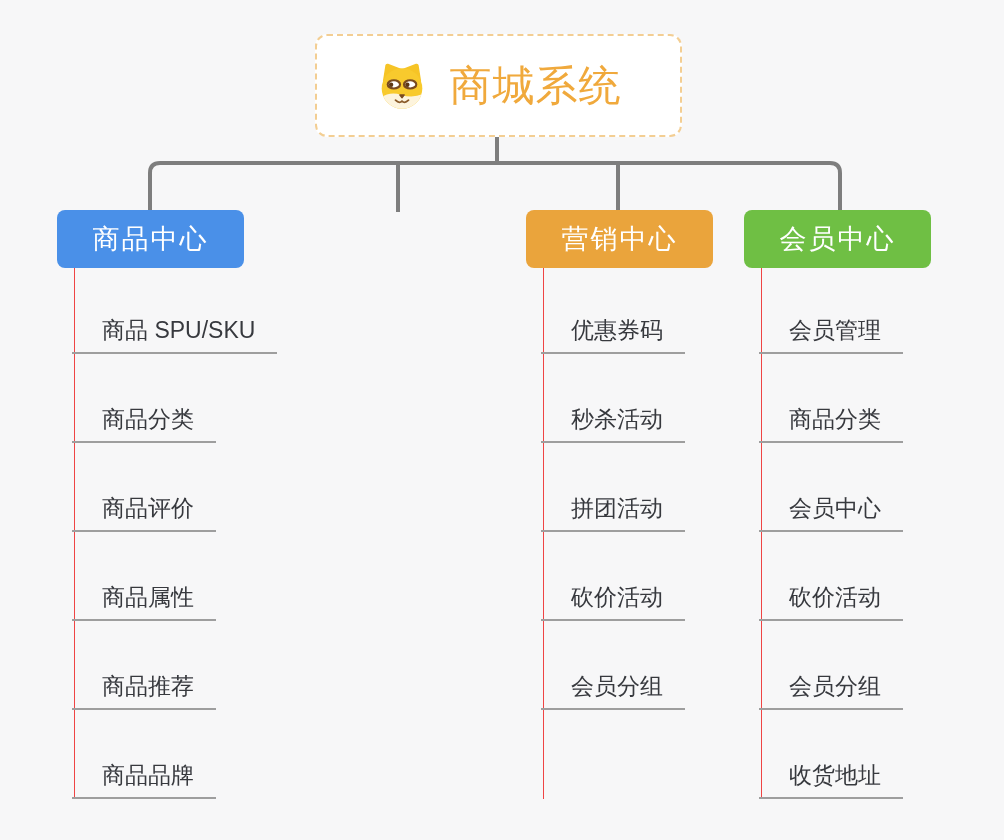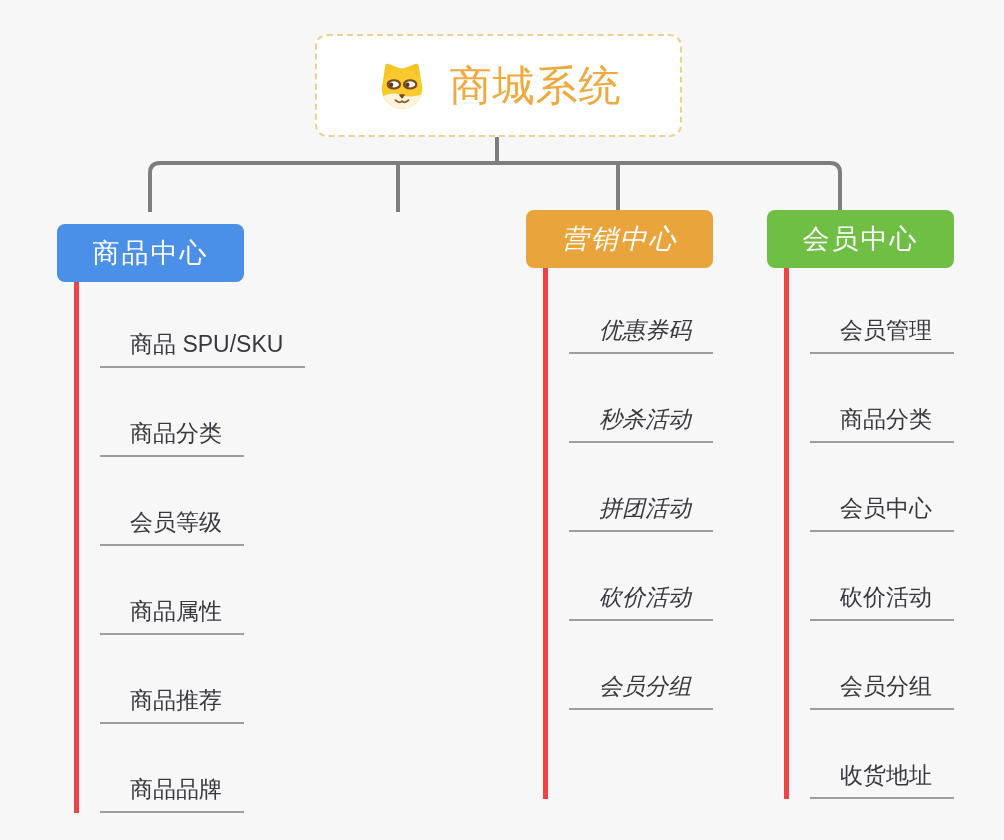--- a/index.html
+++ b/index.html
@@ -34,43 +34,42 @@
 
   
   .connectors {
     position:absolute; left:0; top:0;
     width:1004px; height:260px;
     z-index:1;
   }
 
   
   .column { position:absolute; top:210px; width:187px; }
-  .c0 { left:57px;margin-top:14px; }
+  .c0 { left:57px; }
   .c1 { left:307px; }
-  .c2 { left:526px;font-style:italic; }
-  .c3 { left:767px; }
+  .c2 { left:526px; }
+  .c3 { left:744px; }
 
   .branch-box {
     position:relative;
     height:58px;
     border-radius:8px;
     display:flex; align-items:center; justify-content:center;
     color:#ffffff;
     font-size:27px;
     letter-spacing:2px;
     z-index:2;
   }
 
   .leaves {
     position:absolute;
     left:17px; top:55px;
     height:534px;
-    border-left:5px solid #ef4444;
+    border-left:1px solid #ef4444;
     z-index:1;
-    padding-left:24px;
   }
   .leaf {
     height:89px;
     display:flex; align-items:flex-end;
   }
   .leaf-label {
     margin-left:-3px;
     border-bottom:2px solid #9e9e9e;
     padding:0 22px 9px 30px;
     font-size:23px;
@@ -115,21 +114,21 @@
   <div class="column c0">
     <div class="branch-box" style="background: rgb(74, 144, 232);">商品中心</div>
     <div class="leaves">
       <div class="leaf">
           <span class="leaf-label">商品 SPU/SKU</span>
         </div>
       <div class="leaf">
           <span class="leaf-label">商品分类</span>
         </div>
       <div class="leaf">
-          <span class="leaf-label">会员等级</span>
+          <span class="leaf-label">商品评价</span>
         </div>
       <div class="leaf">
           <span class="leaf-label">商品属性</span>
         </div>
       <div class="leaf">
           <span class="leaf-label">商品推荐</span>
         </div>
       <div class="leaf">
           <span class="leaf-label">商品品牌</span>
         </div>

